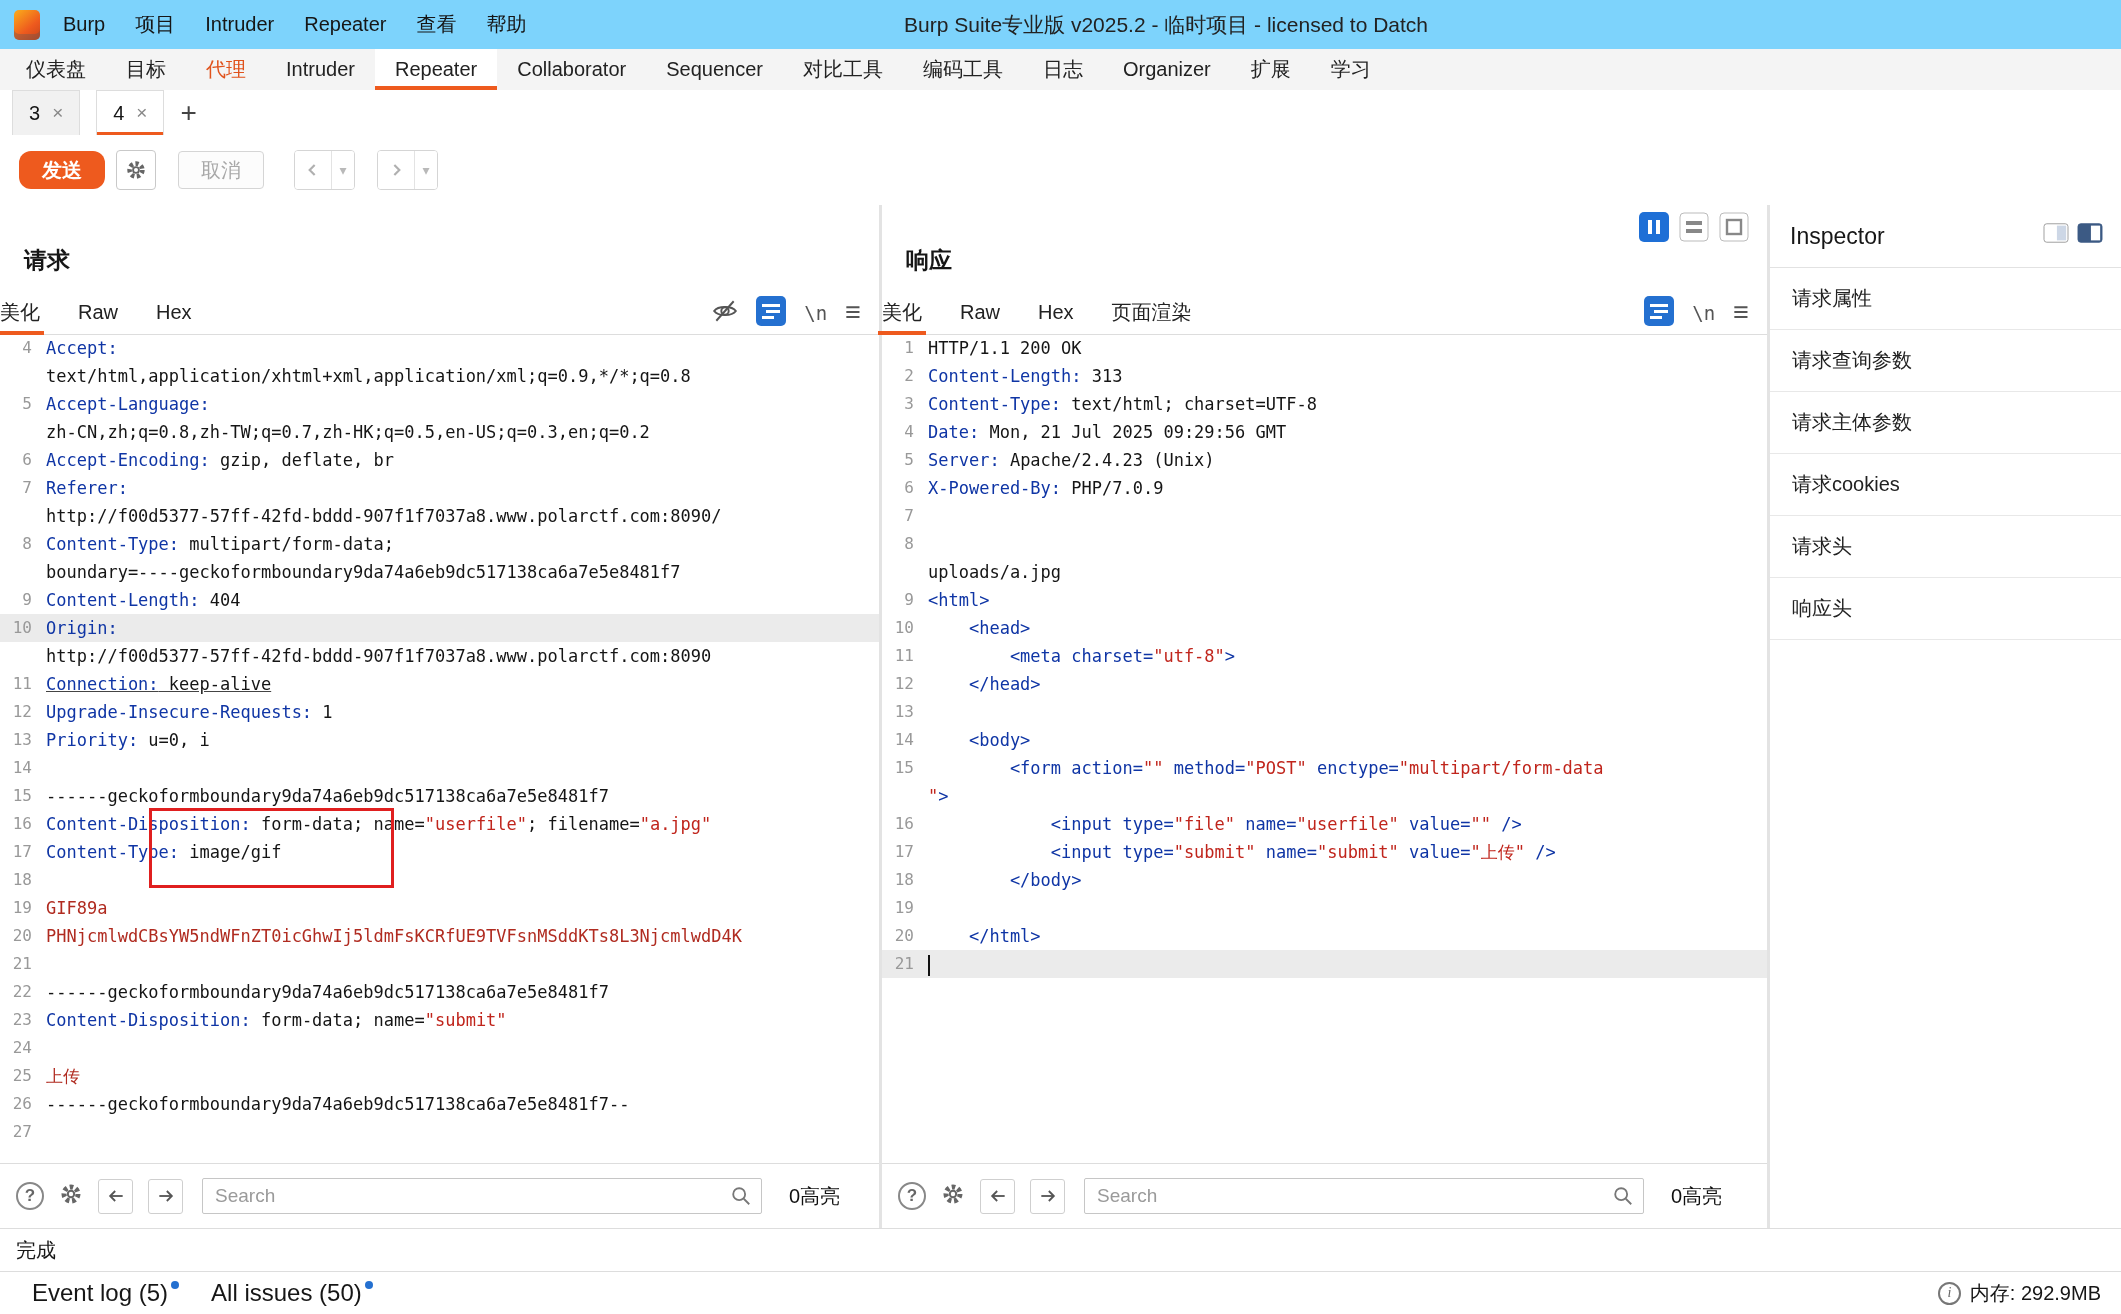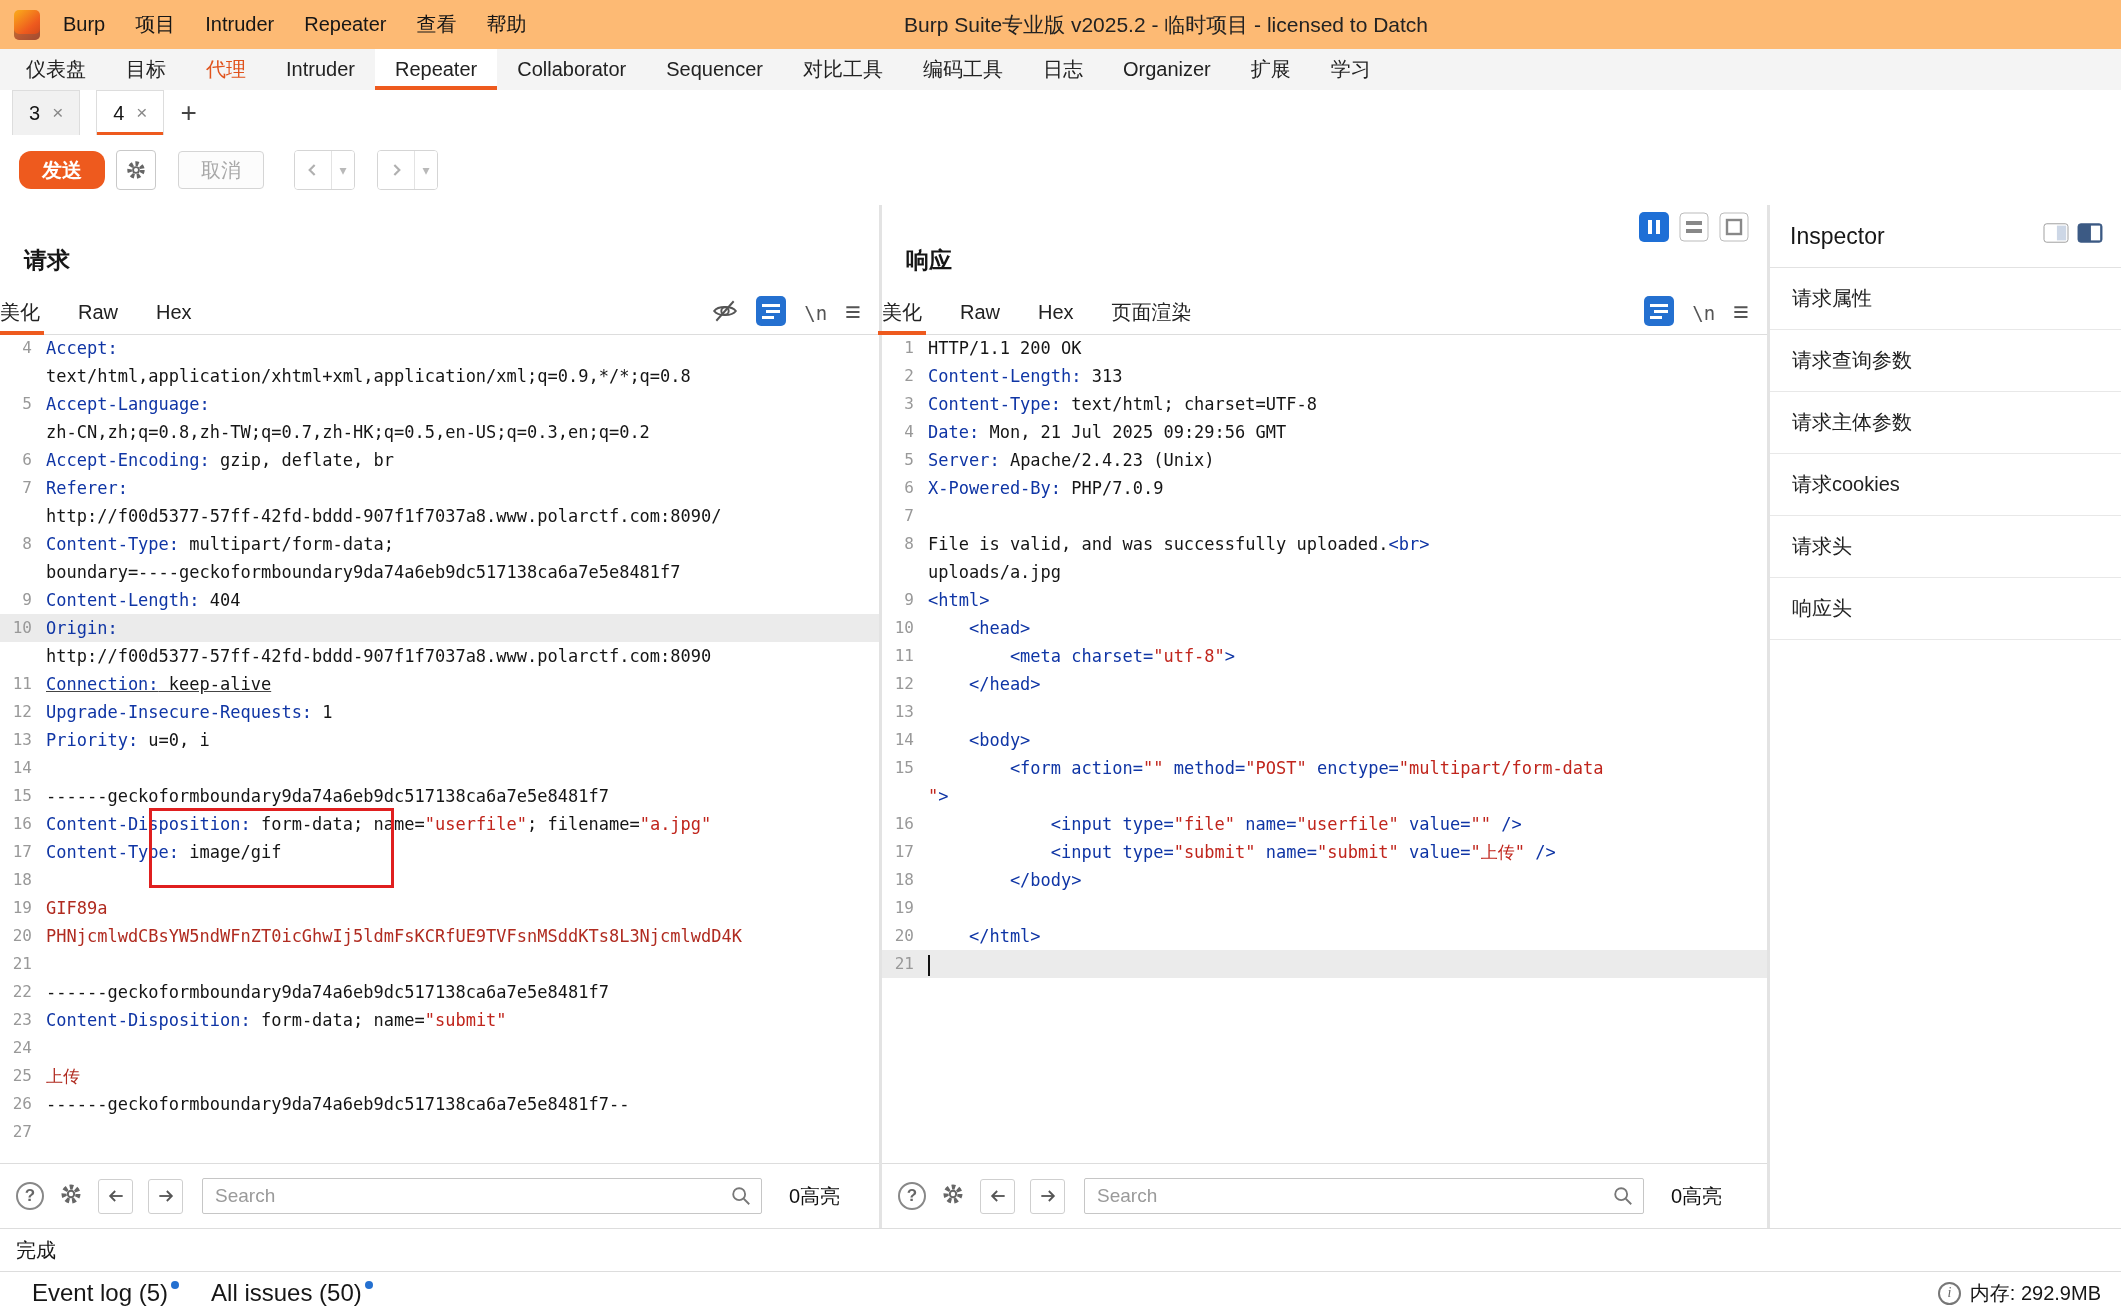--- a/index.html
+++ b/index.html
@@ -4,21 +4,21 @@
 <style>
   html,body{margin:0;padding:0}
   body{
     width:2121px;height:1314px;position:relative;overflow:hidden;
     background:#fff;color:#161616;
     font-family:"Liberation Sans","DejaVu Sans",sans-serif;
     --accent:#ee5a1e; --blue:#2470d0;
     --c-header:#0f35a5; --c-string:#c0251c; --c-bodyred:#b02b20;
   }
   
-  .menubar{position:absolute;top:0;left:0;right:0;height:49px;background:#fdba74;display:flex;align-items:center}
+  .menubar{position:absolute;top:0;left:0;right:0;height:49px;background:#7dd3fc;display:flex;align-items:center}
   .logo{width:26px;height:30px;margin:0 8px 0 14px;border-radius:5px;
         background:linear-gradient(140deg,#f9a01b 10%,#ee5a1e 60%,#c8441a);box-shadow:inset 0 -6px 0 rgba(90,90,90,.35)}
   .menu-items{display:flex;height:100%}
   .menu-item{padding:0 15px;font-size:20px;display:flex;align-items:center;cursor:default}
   .window-title{position:absolute;left:904px;font-size:21px;color:#222;white-space:nowrap}
   
   .maintabs{position:absolute;top:49px;left:0;right:0;height:41px;background:#f4f4f4;border-bottom:1px solid #d2d2d2;display:flex;align-items:stretch;padding-left:6px}
   .main-tab{padding:0 20px;display:flex;align-items:center;font-size:20px;color:#222;position:relative;cursor:default}
   .main-tab.selected{background:#fff}
   .main-tab.selected::after{content:"";position:absolute;left:0;right:0;bottom:0;height:4px;background:var(--accent)}
@@ -298,21 +298,21 @@
       <span class="menu-glyph">≡</span>
     </div>
     <div class="editor" id="resp-editor">
         <div class="erow"><span class="ln">1</span><span class="code"><span class="c-v">HTTP/1.1 200 OK</span></span></div>
         <div class="erow"><span class="ln">2</span><span class="code"><span class="c-h">Content-Length:</span><span class="c-v"> 313</span></span></div>
         <div class="erow"><span class="ln">3</span><span class="code"><span class="c-h">Content-Type:</span><span class="c-v"> text/html; charset=UTF-8</span></span></div>
         <div class="erow"><span class="ln">4</span><span class="code"><span class="c-h">Date:</span><span class="c-v"> Mon, 21 Jul 2025 09:29:56 GMT</span></span></div>
         <div class="erow"><span class="ln">5</span><span class="code"><span class="c-h">Server:</span><span class="c-v"> Apache/2.4.23 (Unix)</span></span></div>
         <div class="erow"><span class="ln">6</span><span class="code"><span class="c-h">X-Powered-By:</span><span class="c-v"> PHP/7.0.9</span></span></div>
         <div class="erow"><span class="ln">7</span><span class="code"></span></div>
-        <div class="erow"><span class="ln">8</span><span class="code"><span class="c-v">File is valid, and was successfully uploaded.</span><span class="c-t">&lt;br&gt;</span></span></div>
+        <div class="erow"><span class="ln">8</span></div>
         <div class="erow"><span class="ln"></span><span class="code"><span class="c-v">uploads/a.jpg</span></span></div>
         <div class="erow"><span class="ln">9</span><span class="code"><span class="c-t">&lt;html&gt;</span></span></div>
         <div class="erow"><span class="ln">10</span><span class="code"><span class="c-t">    &lt;head&gt;</span></span></div>
         <div class="erow"><span class="ln">11</span><span class="code"><span class="c-t">        &lt;meta charset=</span><span class="c-s">"utf-8"</span><span class="c-t">&gt;</span></span></div>
         <div class="erow"><span class="ln">12</span><span class="code"><span class="c-t">    &lt;/head&gt;</span></span></div>
         <div class="erow"><span class="ln">13</span><span class="code"></span></div>
         <div class="erow"><span class="ln">14</span><span class="code"><span class="c-t">    &lt;body&gt;</span></span></div>
         <div class="erow"><span class="ln">15</span><span class="code"><span class="c-t">        &lt;form action=</span><span class="c-s">""</span><span class="c-t"> method=</span><span class="c-s">"POST"</span><span class="c-t"> enctype=</span><span class="c-s">"multipart/form-data</span></span></div>
         <div class="erow"><span class="ln"></span><span class="code"><span class="c-s">"</span><span class="c-t">&gt;</span></span></div>
         <div class="erow"><span class="ln">16</span><span class="code"><span class="c-t">            &lt;input type=</span><span class="c-s">"file"</span><span class="c-t"> name=</span><span class="c-s">"userfile"</span><span class="c-t"> value=</span><span class="c-s">""</span><span class="c-t"> /&gt;</span></span></div>

